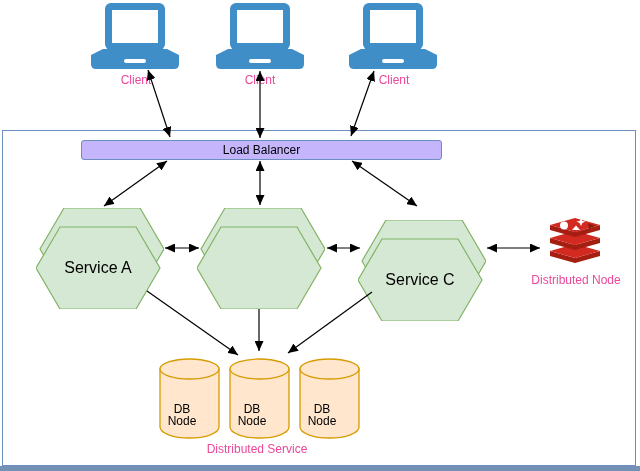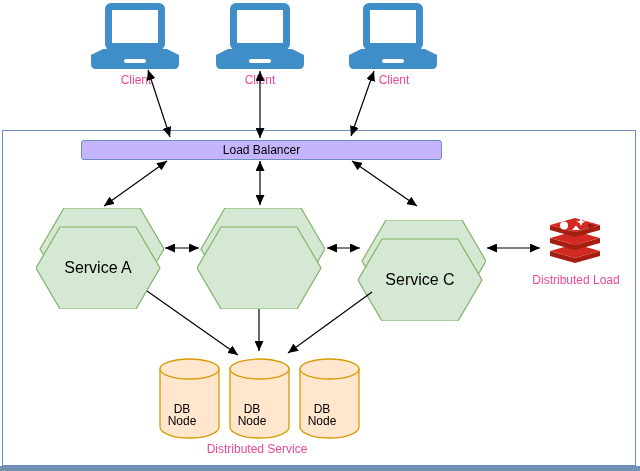--- a/index.html
+++ b/index.html
@@ -105,21 +105,21 @@
   <polygon points="30,13 55,20 30,27 5,20" fill="#d22a20"></polygon>
 
   <path d="M5,7 L5,12 L30,19 L55,12 L55,7 L30,14 Z" fill="#a41e11"></path>
   <polygon points="30,0 55,7 30,14 5,7" fill="#d22a20"></polygon>
 
   <circle cx="19" cy="7.5" r="4" fill="#ffffff"></circle>
   <path d="M36,0 l1.4,3 3.2,0.6 -3.2,1.4 -1.4,3 -1.4,-3 -3.2,-1.4 3.2,-0.6 Z" fill="#ffffff"></path>
   <polygon points="27,12 35,12 31,7.5" fill="#ffffff"></polygon>
   <polygon points="43,5.5 51,7.5 44,10.5" fill="#8b1a10"></polygon>
 </svg>
-<div class="abs lbl" style="left:516px;top:274px;width:120px;">Distributed Load</div>
+<div class="abs lbl" style="left:516px;top:274px;width:120px;">Distributed Node</div>
 
 <div class="abs dbnode" style="left:159px;top:358px;">
   <svg width="61" height="81" viewBox="0 0 61 81">
     <path d="M1,11 V69 a29.5,11 0 0 0 59,0 V11 Z" fill="#ffe6cc" stroke="#d79b00" stroke-width="1.3"></path>
     <ellipse cx="30.5" cy="11" rx="29.5" ry="10" fill="#ffe6cc" stroke="#d79b00" stroke-width="1.3"></ellipse>
   </svg>
   <div class="db-label">DB Node</div>
 </div>
 <div class="abs dbnode" style="left:229px;top:358px;">
   <svg width="61" height="81" viewBox="0 0 61 81">

